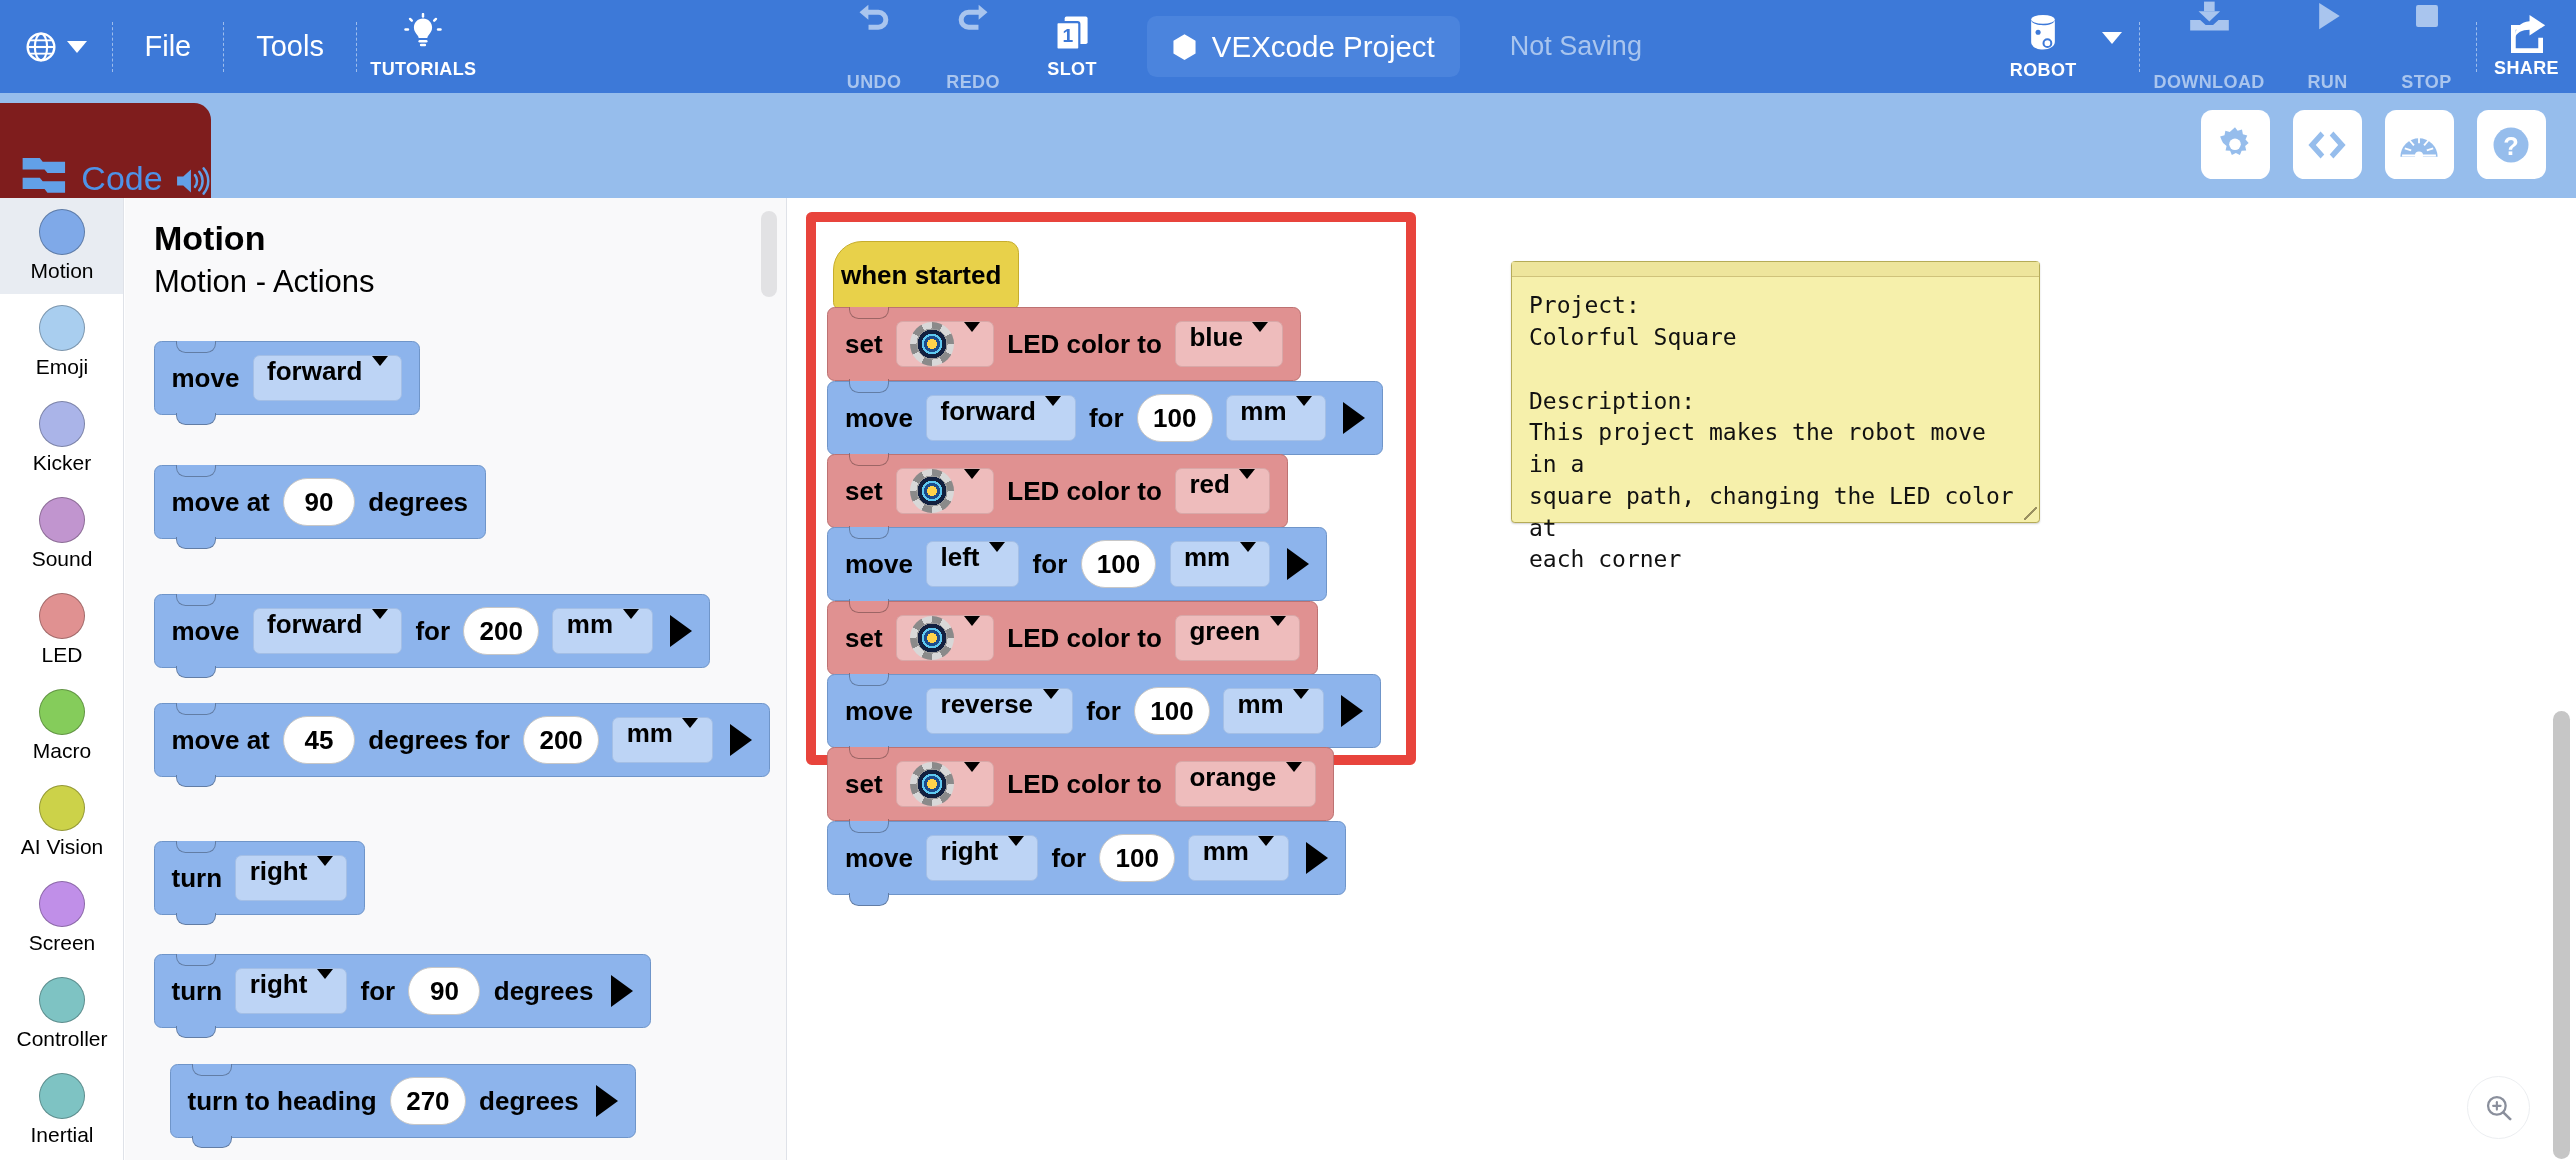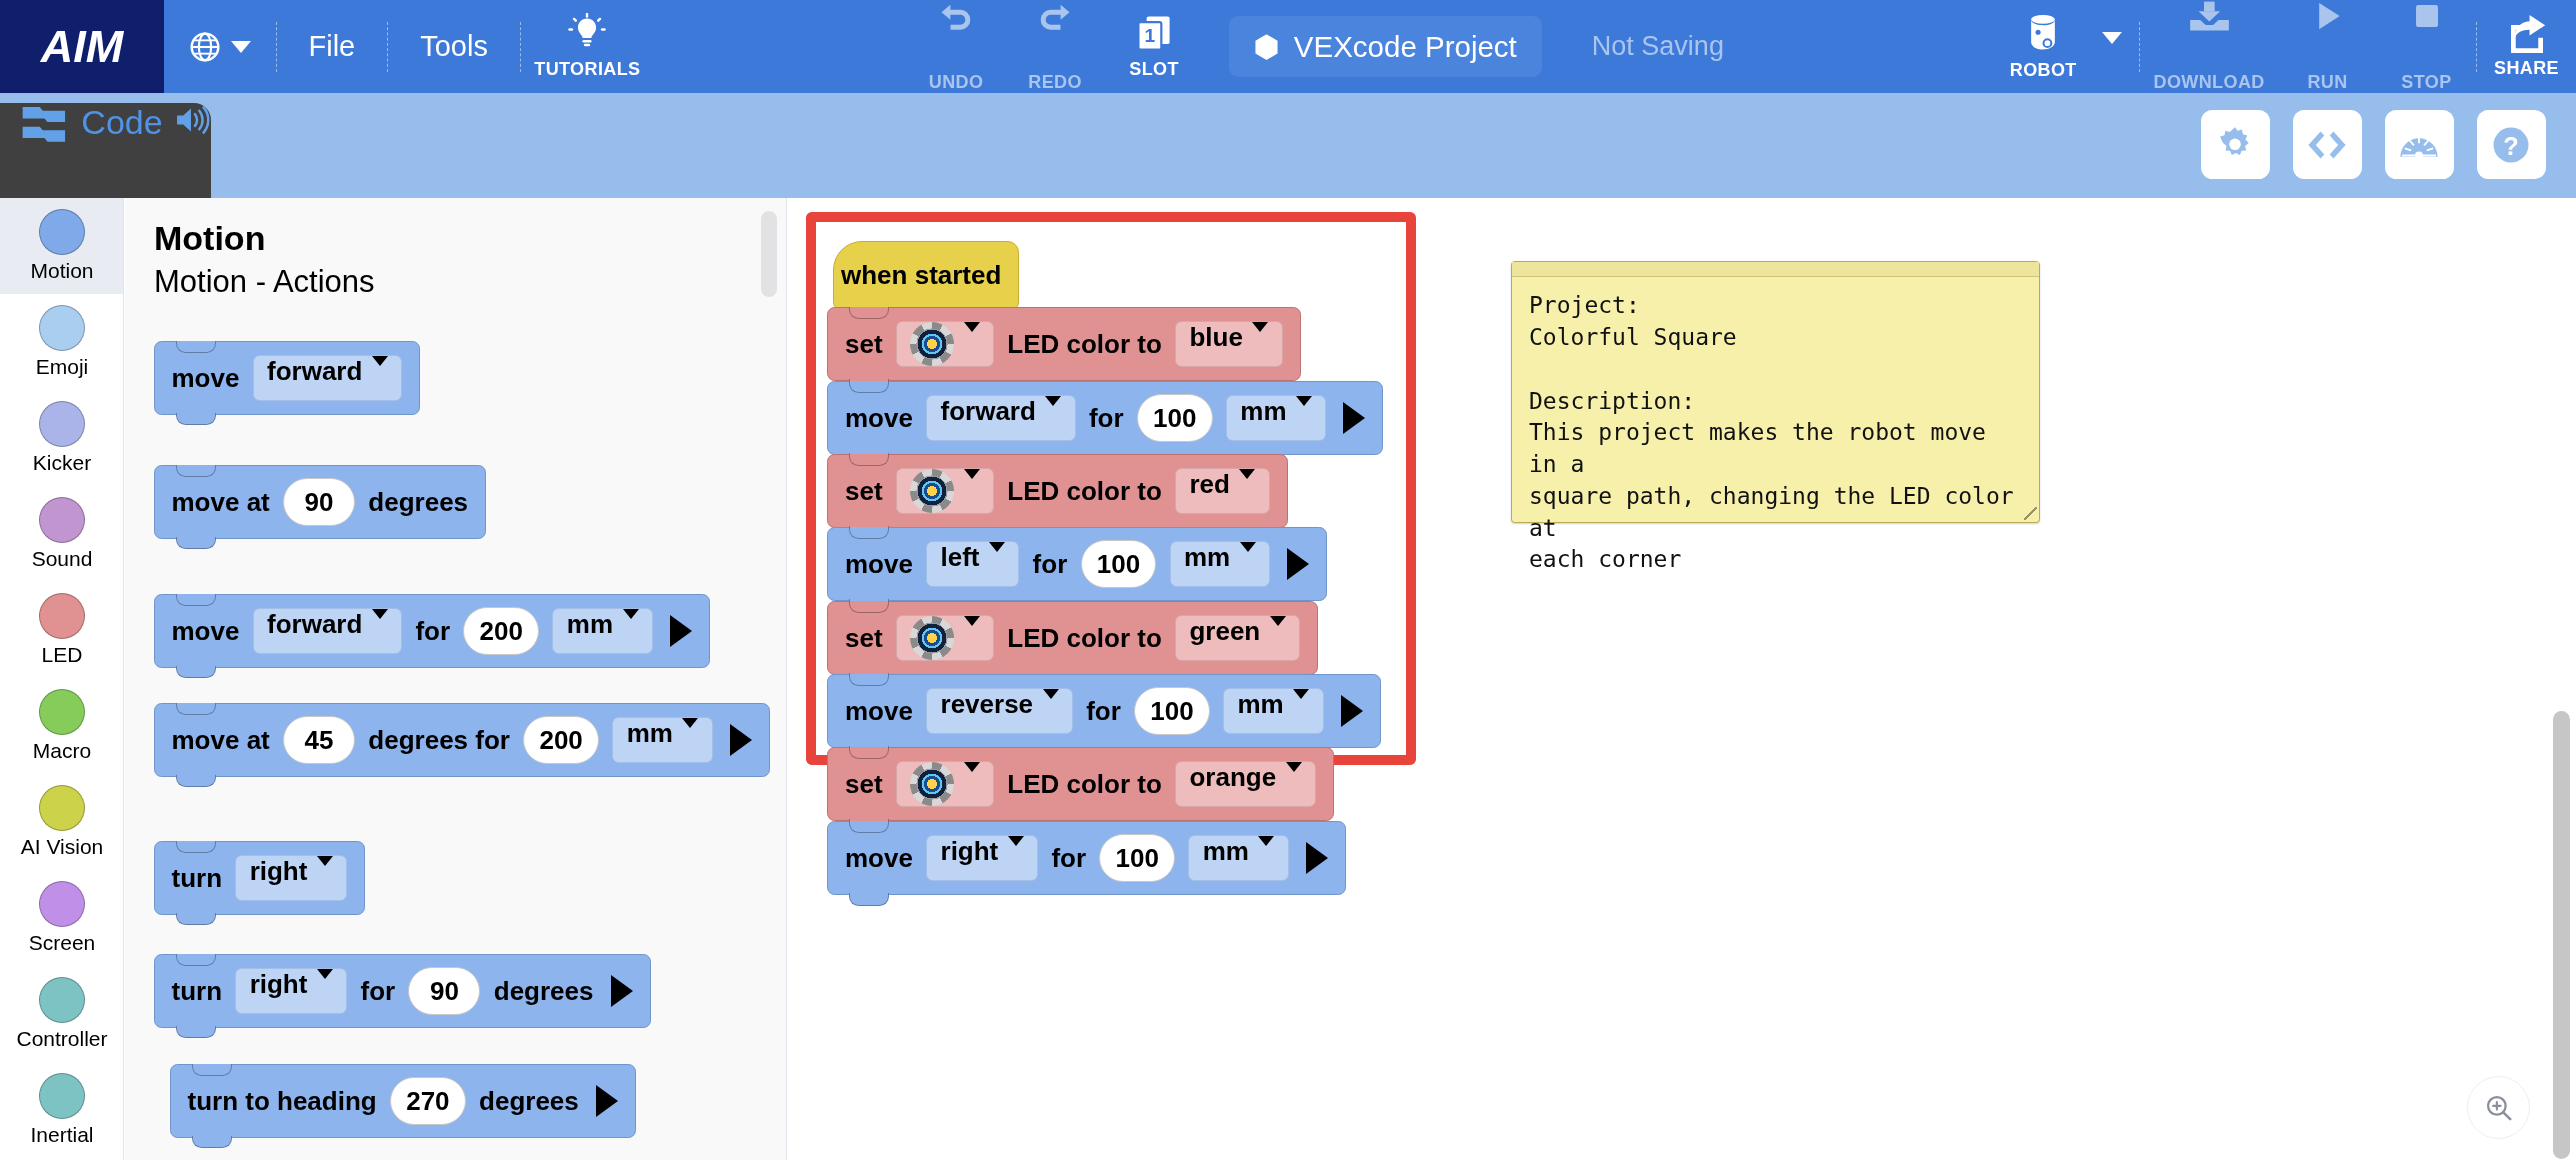--- a/index.html
+++ b/index.html
@@ -79,23 +79,23 @@
 
   
   .subbar {
     position: absolute; top: 93px; left: 0;
     width: 2576px; height: 105px;
     background: #96bdec;
   }
   .code-tab {
     position: absolute; left: 0; top: 9.5px;
     width: 211px; height: 95px;
-    background: #404040;
+    background: #7f1d1d;
     border-radius: 0 17px 0 0;
-    display: flex; align-items: flex-start; gap: 11.4px;
+    display: flex; align-items: flex-end; gap: 11.4px;
     padding-left: 21px; cursor: pointer;
   }
   .code-tab .lbl { color: #4e93e8; font-size: 34px; }
   .blocks-ic { width: 53px; height: 44px; }
   .spk-ic { width: 40px; height: 34px; }
   .subbar-right {
     position: absolute; right: 30.5px; top: 17px;
     display: flex; align-items: center; gap: 23px;
   }
   .sq-btn {
@@ -264,23 +264,20 @@
     background: #ffffff; border: 1px solid #eceef1;
     display: flex; align-items: center; justify-content: center;
     cursor: pointer;
   }
 </style>
 </head>
 <body>
 
 <div class="topbar">
 
-  <div class="logo-box">
-    <span class="logo-text">AIM</span>
-  </div>
 
   <div class="tb-globe">
     <svg class="globe-ic" viewBox="0 0 24 24">
       <circle cx="12" cy="12" r="10" fill="none" stroke="#fff" stroke-width="1.8"></circle>
       <ellipse cx="12" cy="12" rx="4.6" ry="10" fill="none" stroke="#fff" stroke-width="1.6"></ellipse>
       <line x1="2" y1="12" x2="22" y2="12" stroke="#fff" stroke-width="1.6"></line>
       <line x1="3.5" y1="7" x2="20.5" y2="7" stroke="#fff" stroke-width="1.4"></line>
       <line x1="3.5" y1="17" x2="20.5" y2="17" stroke="#fff" stroke-width="1.4"></line>
     </svg>
     <span class="caret-dn"></span>

